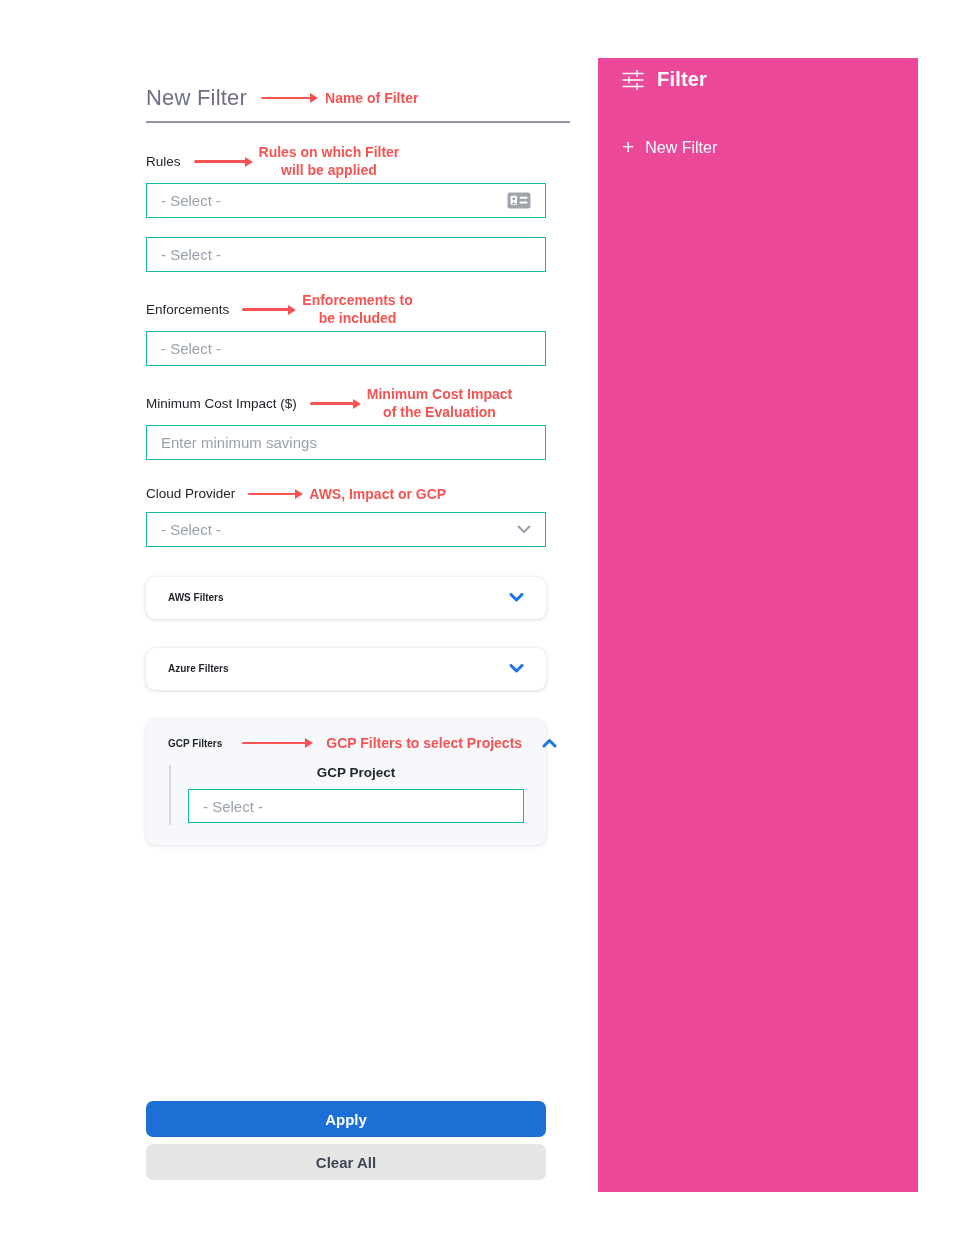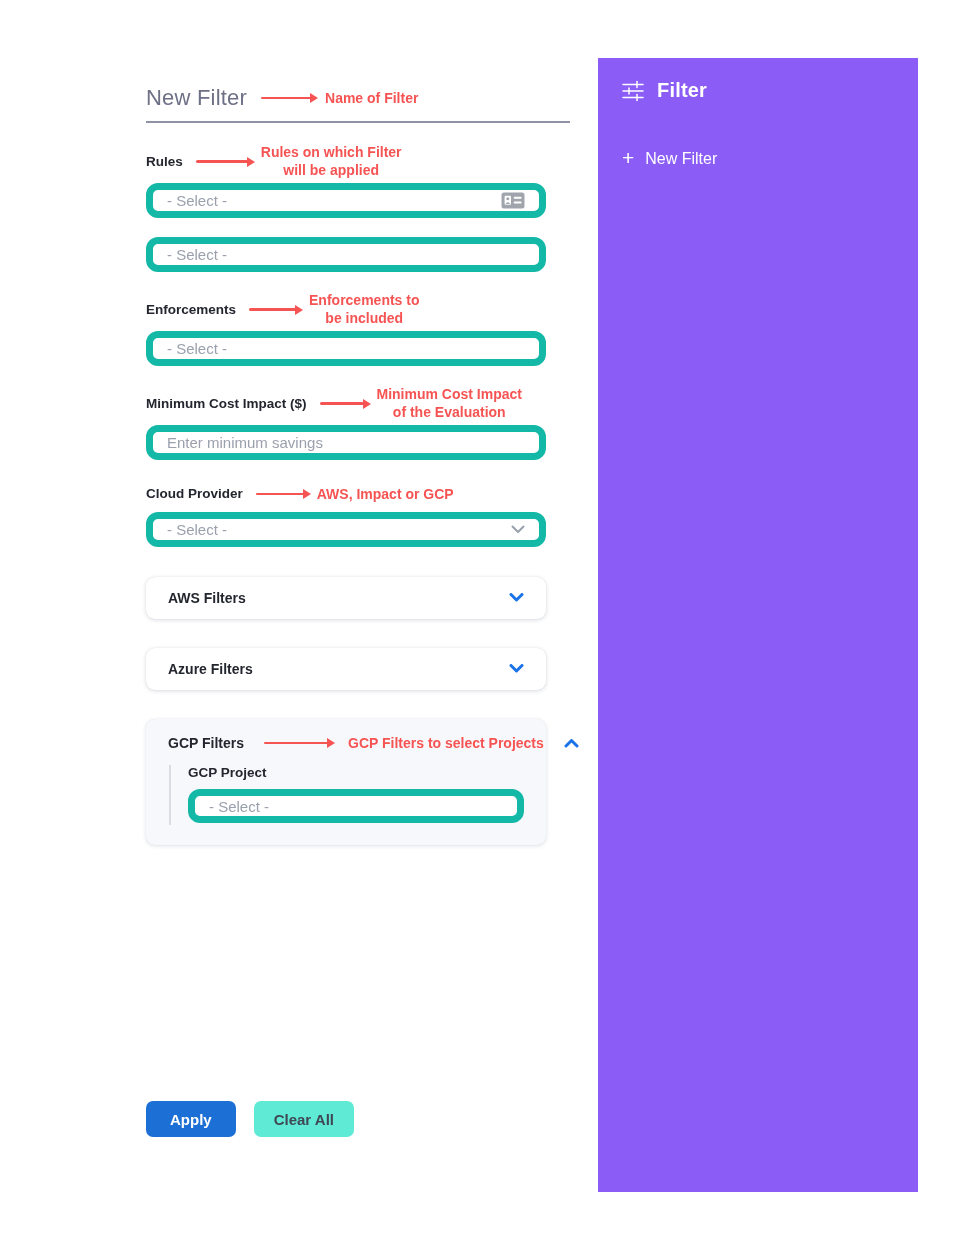--- a/index.html
+++ b/index.html
@@ -7,58 +7,58 @@
     width:978px;height:1248px;position:relative;background:#ffffff;
     font-family:"Liberation Sans", sans-serif;overflow:hidden;
   }
   
   .form-col{position:absolute;left:146px;top:85px;width:400px;}
   .title-row{display:flex;align-items:center;gap:14px;}
   .page-title{font-size:22px;font-weight:400;color:#6e7186;margin:0;letter-spacing:.2px;}
   .title-divider{width:424px;border-bottom:2px solid #8e93a5;margin-top:10px;margin-bottom:20px;}
 
   .label-line{display:flex;align-items:center;gap:13px;min-height:30px;margin-bottom:3px;}
-  .field-label{font-size:13.5px;font-weight:700;color:#23262e;white-space:nowrap;}
+  .field-label{font-size:13.5px;font-weight:400;color:#23262e;white-space:nowrap;}
 
   .annotation{color:#f65353;font-weight:700;font-size:14px;line-height:1.32;text-align:center;}
   .annotation span{display:block;}
 
   .arrow{height:2.5px;background:#f65353;position:relative;flex:none;border-radius:2px;}
   .arrow::after{content:'';position:absolute;right:-7px;top:-3.6px;width:0;height:0;
     border-left:8px solid #f65353;border-top:5px solid transparent;border-bottom:5px solid transparent;}
 
-  .control{width:100%;height:35px;border:7px solid #14b8a6;border-radius:12px;background:#fff;
+  .control{width:100%;height:35px;border:1px solid #14b8a6;border-radius:0;background:#fff;
     display:flex;align-items:center;justify-content:space-between;gap:8px;
     padding:0 14px;box-sizing:border-box;color:#9aa1ad;font-size:15px;margin-bottom:19px;}
   .control .ph{color:#9aa1ad;}
   input.control{outline:none;}
   input.control::placeholder{color:#9aa1ad;opacity:1;}
 
   .panel{width:100%;box-sizing:border-box;background:#ffffff;border-radius:9px;
     box-shadow:0 1px 4px rgba(25,39,70,.16),0 0 1px rgba(25,39,70,.12);
     padding:0 22px;height:42px;display:flex;align-items:center;margin-bottom:29px;cursor:pointer;}
-  .panel-label{font-size:14px;font-weight:700;color:#23262e;white-space:nowrap;}
+  .panel-label{font-size:10px;font-weight:700;color:#23262e;white-space:nowrap;}
   .panel .chev{margin-left:auto;flex:none;display:flex;align-items:center;}
 
   .panel.expanded{height:auto;background:#f7f8fb;flex-direction:column;align-items:stretch;
     padding:15px 22px 20px;box-shadow:0 1px 4px rgba(25,39,70,.13),0 0 1px rgba(25,39,70,.1);}
   .gcp-head{display:flex;align-items:center;gap:20px;}
   .gcp-body{margin-top:13px;border-left:2px solid #d9dce3;padding-left:17px;margin-left:1px;}
-  .sub-label{font-size:13.5px;font-weight:700;color:#23262e;margin-bottom:9px;}
+  .sub-label{font-size:13.5px;font-weight:700;color:#23262e;margin-bottom:9px;text-align:center;}
   .gcp-body .control{height:34px;margin-bottom:2px;}
 
-  .actions{display:flex;gap:18px;margin-top:256px;}
+  .actions{display:flex;gap:7px;margin-top:256px;flex-direction:column;}
   .btn{height:36px;border:none;border-radius:7px;font-size:15px;font-weight:700;
     font-family:"Liberation Sans", sans-serif;cursor:pointer;}
   .btn-apply{background:#1c6fd4;color:#ffffff;padding:0 24px;}
-  .btn-clear{background:#5eead4;color:#3f4654;padding:0 20px;}
+  .btn-clear{background:#e5e5e5;color:#3f4654;padding:0 20px;}
 
   
   .sidebar{position:absolute;left:598px;top:58px;width:320px;height:1134px;
-    background:#8b5cf6;box-sizing:border-box;padding:21px 24px;}
+    background:#ec4899;box-sizing:border-box;padding:10px 24px;}
   .sidebar-head{display:flex;align-items:center;gap:13px;color:#ffffff;}
   .sidebar-title{font-size:20px;font-weight:700;letter-spacing:.2px;}
   .sidebar-item{margin-top:46px;display:flex;align-items:center;gap:11px;color:#ffffff;
     font-size:16px;cursor:pointer;}
   .plus-glyph{font-size:21px;font-weight:400;line-height:1;position:relative;top:-1px;}
 
   svg{display:block;}
 </style>
 </head>
 <body>

